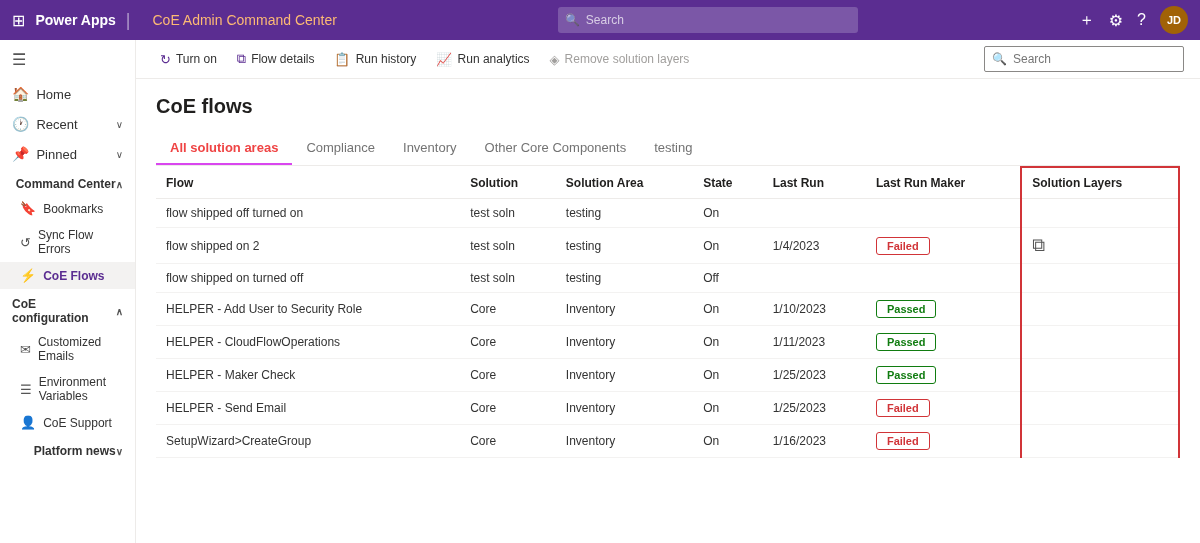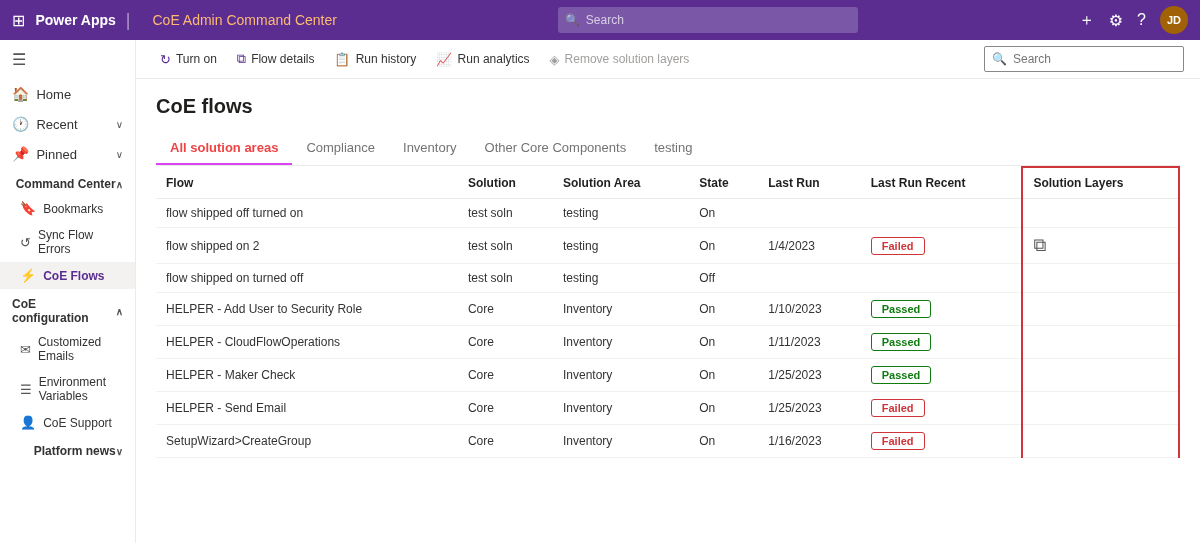--- a/index.html
+++ b/index.html
@@ -409,21 +409,21 @@
 
       <div class="table-wrap">
         <table>
           <thead>
             <tr>
               <th>Flow</th>
               <th>Solution</th>
               <th>Solution Area</th>
               <th>State</th>
               <th>Last Run</th>
-              <th>Last Run Recent</th>
+              <th>Last Run Maker</th>
               <th style="border-top: 2px solid #d13438; border-left: 2px solid #d13438; border-right: 2px solid #d13438; min-width: 100px;">Solution Layers</th>
             </tr>
           </thead>
           <tbody id="table-body">
           <tr>
                 <td>flow shipped off turned on</td>
                 <td>test soln</td>
                 <td>testing</td>
                 <td>On</td>
                 <td></td>

